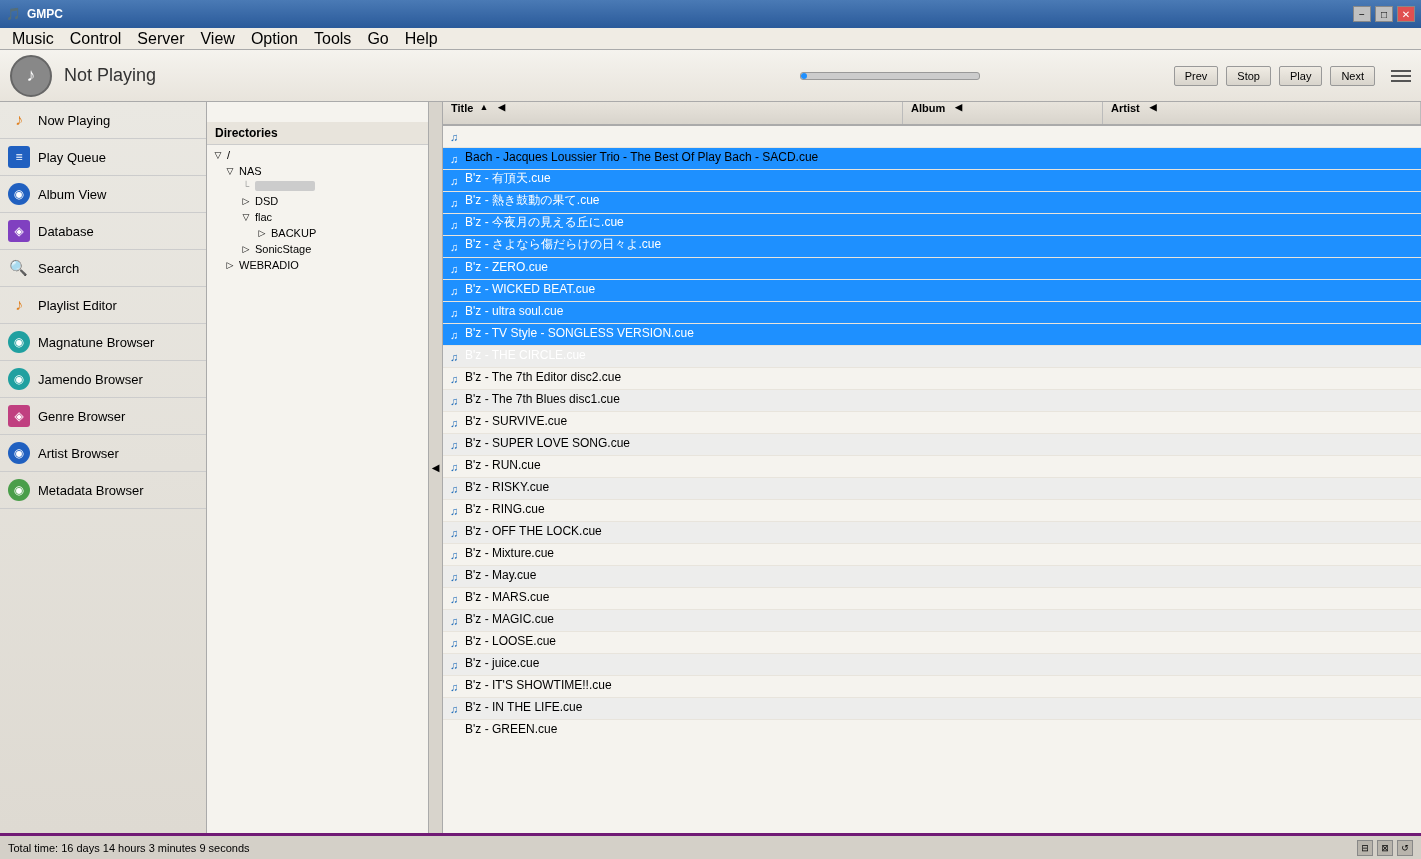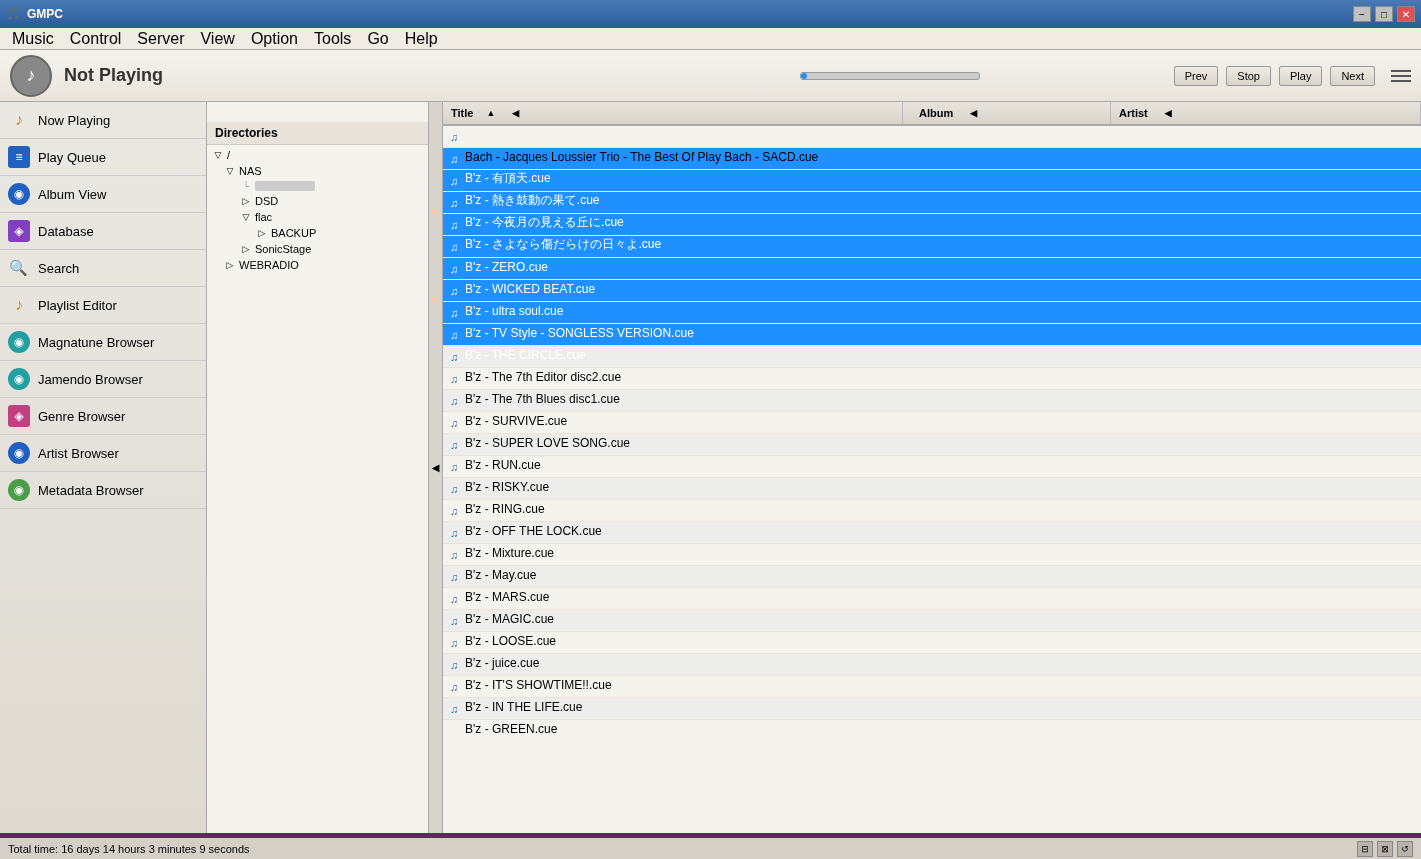--- a/index.html
+++ b/index.html
@@ -54,21 +54,21 @@
     #album-art {
       width: 42px; height: 42px;
       background: #888;
       border: 2px solid #666;
       border-radius: 50%;
       display: flex; align-items: center; justify-content: center;
       color: white; font-size: 18px;
     }
     #now-playing-title {
       font-size: 18px;
-      font-weight: bold;
+      font-weight: normal;
       color: #333;
       flex: 1;
     }
     .player-controls {
       display: flex;
       align-items: center;
       gap: 8px;
       margin-left: auto;
     }
     .ctrl-player-btn {
@@ -176,27 +176,27 @@
       align-items: center;
       flex-shrink: 0;
     }
     .col-header {
       padding: 0 8px;
       font-size: 11px;
       font-weight: bold;
       border-right: 1px solid #bbb;
       height: 100%;
       display: flex;
-      align-items: center;
-      gap: 13px;
+      align-items: flex-start;
+      gap: 6px;
       cursor: pointer;
       user-select: none;
     }
     .col-title { flex: 0 0 460px; }
-    .col-album { flex: 0 0 200px; margin-left: 8px; }
+    .col-album { flex: 0 0 200px; }
     .col-artist { flex: 1; }
     .col-arrow { font-size: 9px; }
     .col-narrow-arrow { font-size: 9px; cursor: pointer; padding: 0 4px; }
 
     
     #file-list {
       flex: 1;
       overflow-y: auto;
     }
     .file-row {
@@ -211,21 +211,21 @@
     .file-icon { width: 22px; text-align: center; font-size: 11px; color: #1e6bb8; flex-shrink: 0; }
     .file-row.selected .file-icon, .file-row:hover .file-icon { color: white; }
     .file-name { flex: 0 0 438px; font-size: 12px; overflow: hidden; white-space: nowrap; text-overflow: ellipsis; margin-top: 40px; }
     .file-album { flex: 0 0 200px; font-size: 11px; }
     .file-artist { flex: 1; font-size: 11px; }
 
     
     #statusbar {
       height: 26px;
       background: #d4d0c8;
-      border-top: 5px solid #701a75;
+      border-top: 3px solid #701a75;
       display: flex;
       align-items: center;
       padding: 0 8px;
       font-size: 11px;
       justify-content: space-between;
     }
     .status-icons { display: flex; gap: 4px; }
     .status-icon { width: 16px; height: 16px; background: #b8b4ac; border: 1px solid #888; display: flex; align-items: center; justify-content: center; font-size: 9px; }
   </style>
 </head>

